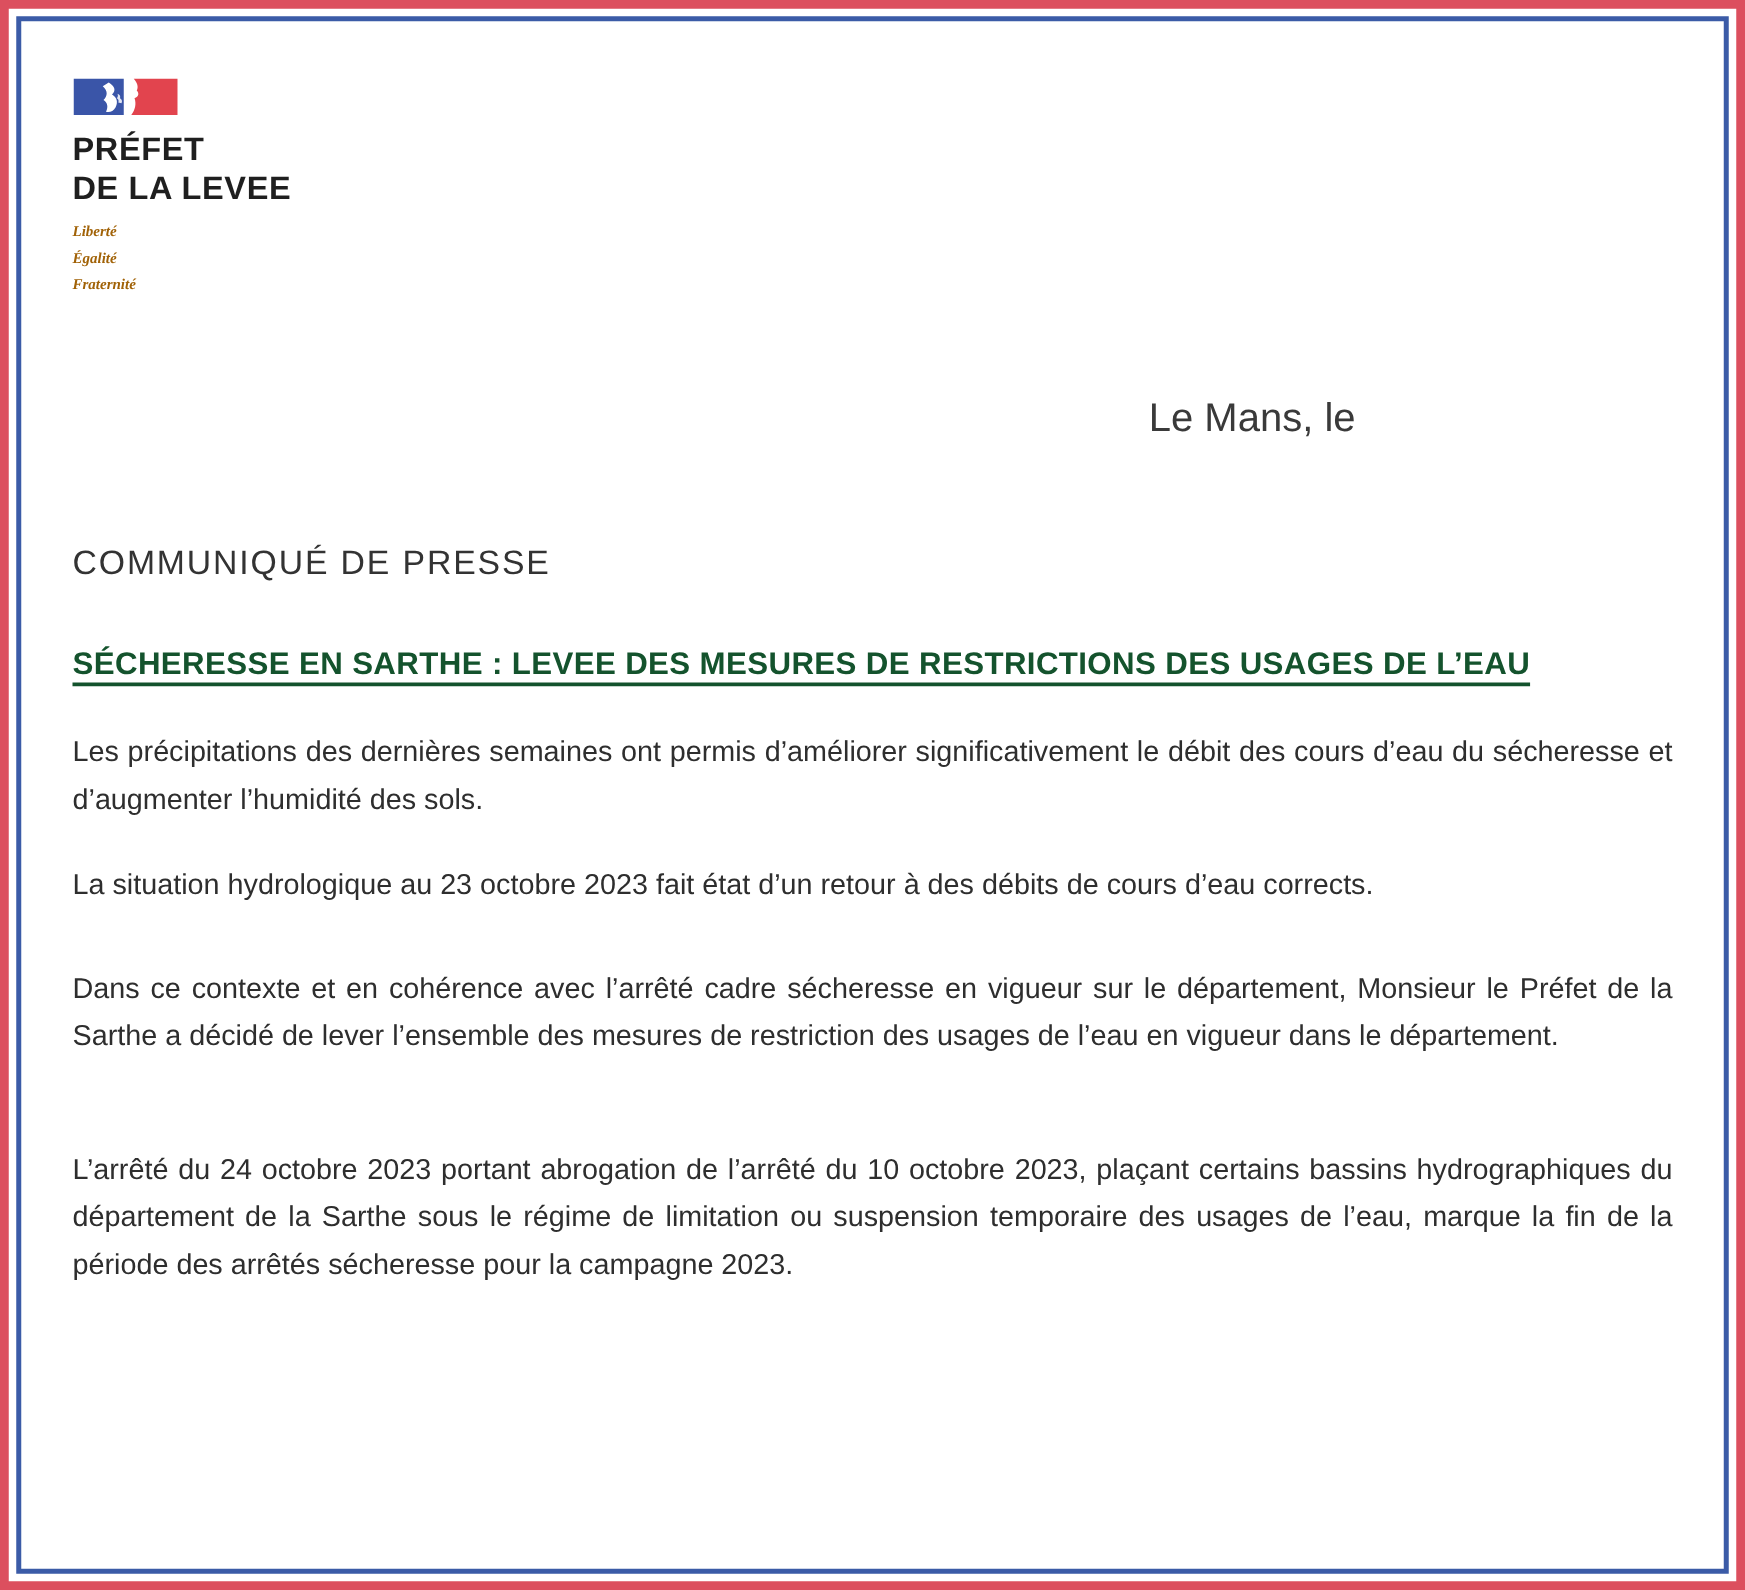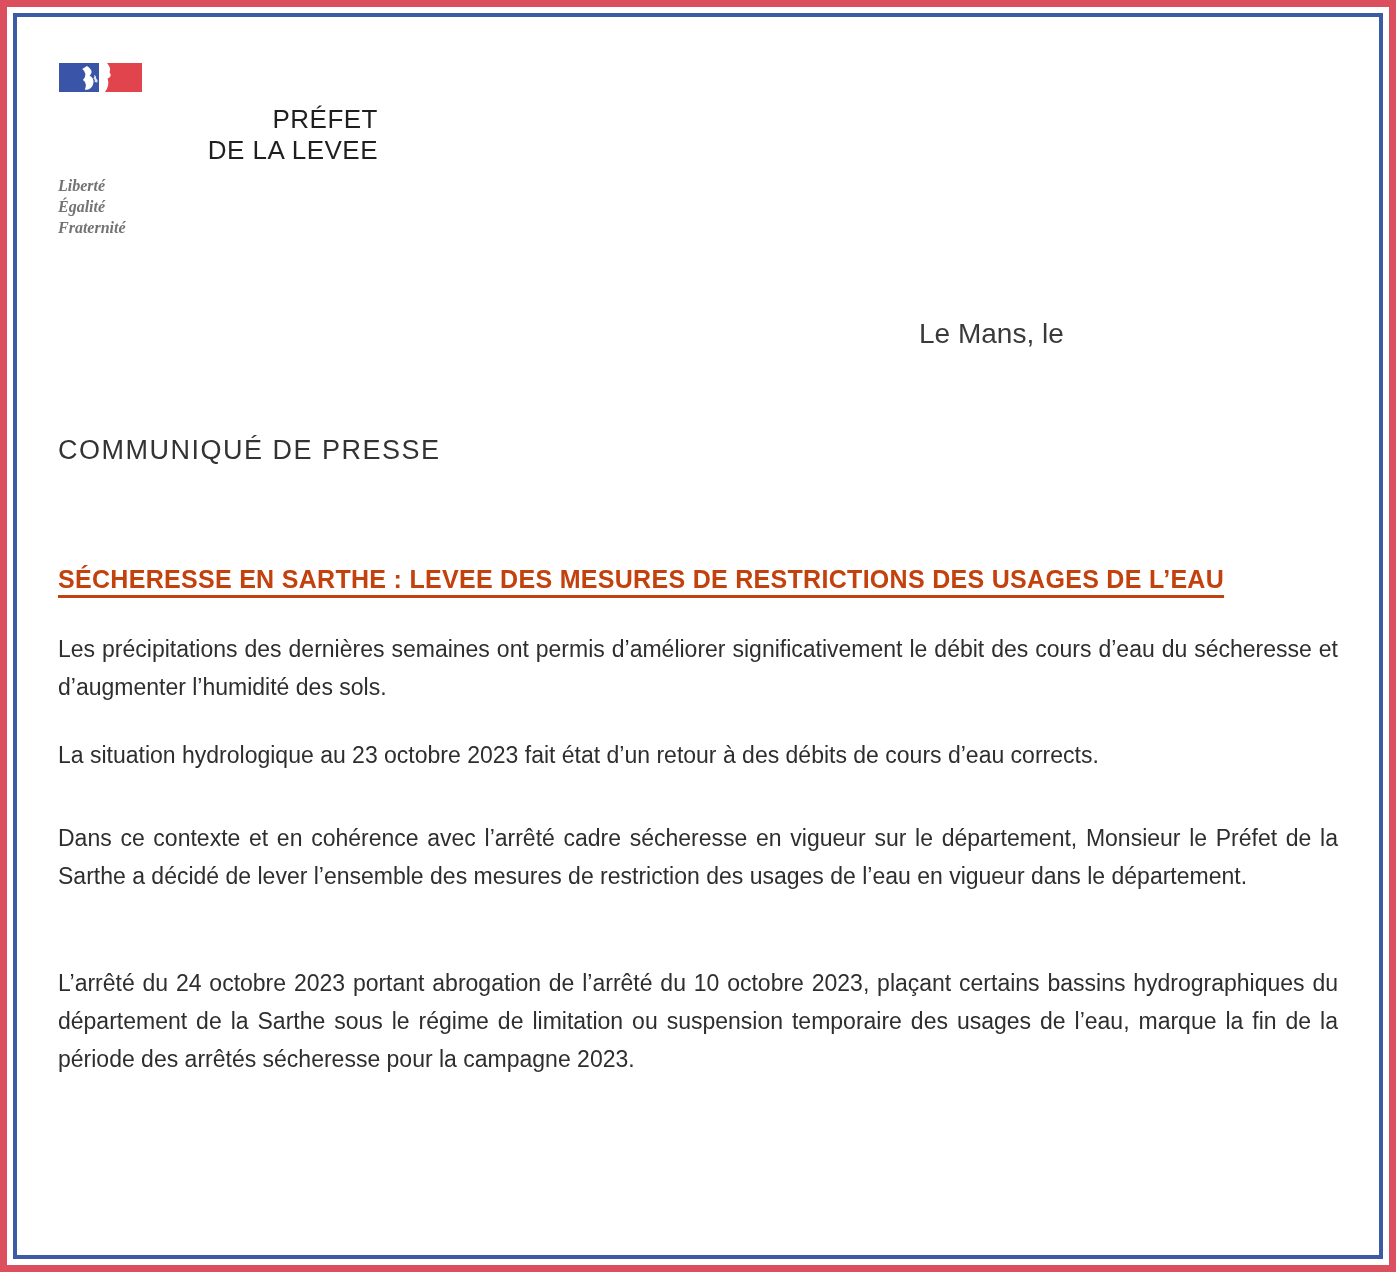--- a/index.html
+++ b/index.html
@@ -29,58 +29,57 @@
     overflow:hidden;
   }
   .content{
     padding:44px 41px 0 41px;
   }
   
   .logo-block{width:320px;}
   .flag-mark{display:block;}
   .institution{
     margin-top:9px;
-    font-weight:normal;
+    font-weight:bold;
     font-size:26px;
     line-height:31px;
     color:#1f1f1f;
     letter-spacing:0.5px;
-    text-align:right;
   }
   .motto{
     margin-top:9px;
     font-family:"Liberation Serif", serif;
     font-style:italic;
     font-weight:600;
-    font-size:16px;
+    font-size:12px;
     line-height:21px;
-    color:#737373;
+    color:#a16207;
   }
   
   .dateline{
     margin-top:80px;
     padding-left:861px;
-    font-size:28px;
+    font-size:32px;
     line-height:32px;
     color:#3a3a3a;
   }
   .doc-type{
     margin-top:84px;
     font-size:27px;
     line-height:32px;
     font-weight:500;
     letter-spacing:1.5px;
     color:#333333;
   }
   .headline{
-    margin-top:92px;
+    margin-top:44px;
     font-size:25px;
     line-height:42px;
     font-weight:bold;
-    color:#c2410c;
+    color:#14532d;
     text-align:justify;
     text-decoration:underline;
     text-decoration-thickness:3px;
     text-underline-offset:7px;
     letter-spacing:0.3px;
   }
   .body-text p{
     font-size:23px;
     line-height:38px;
     text-align:justify;

